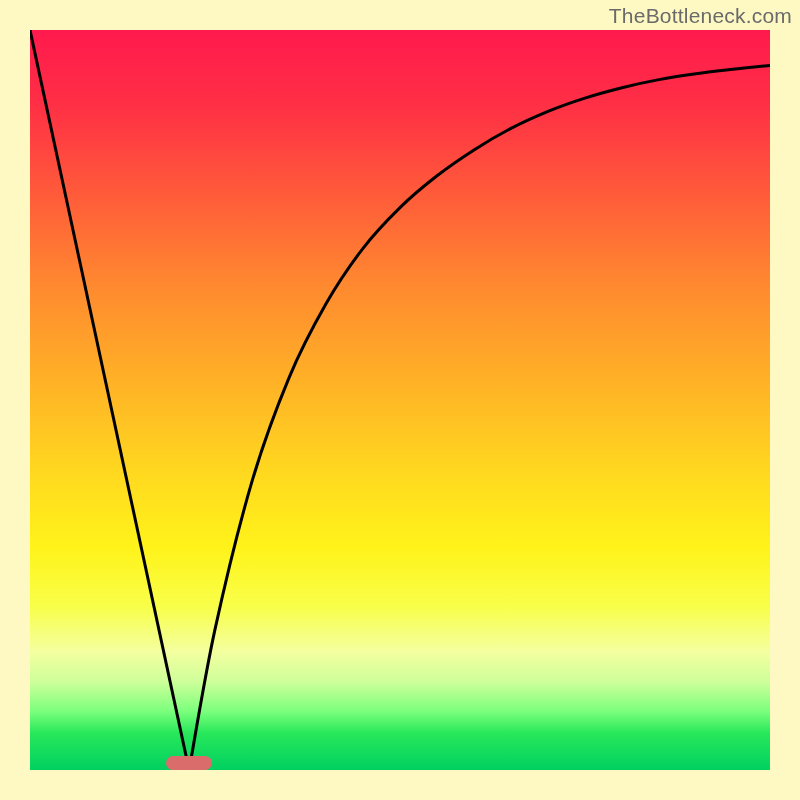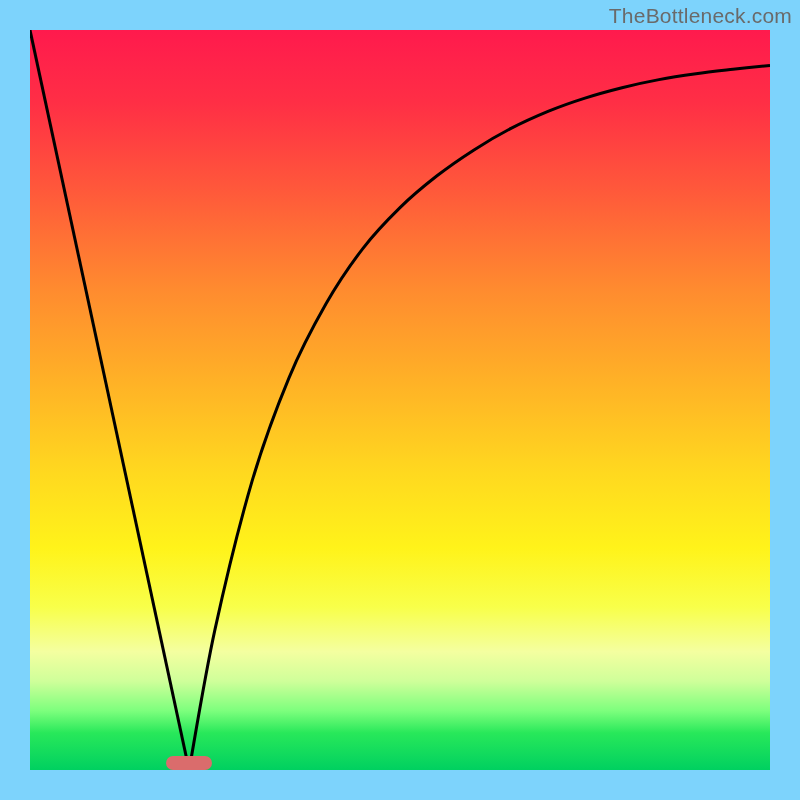--- a/index.html
+++ b/index.html
@@ -8,21 +8,21 @@
     width: 800px;
     height: 800px;
     background: #000;
     overflow: hidden;
     font-family: Arial, Helvetica, sans-serif;
   }
   .frame {
     position: relative;
     width: 800px;
     height: 800px;
-    background: #7dd3fc;
+    background: #fef9c3;
   }
   .plot-area {
     position: absolute;
     left: 30px;
     top: 30px;
     width: 740px;
     height: 740px;
     overflow: hidden;
   }
   .gradient-bg {

